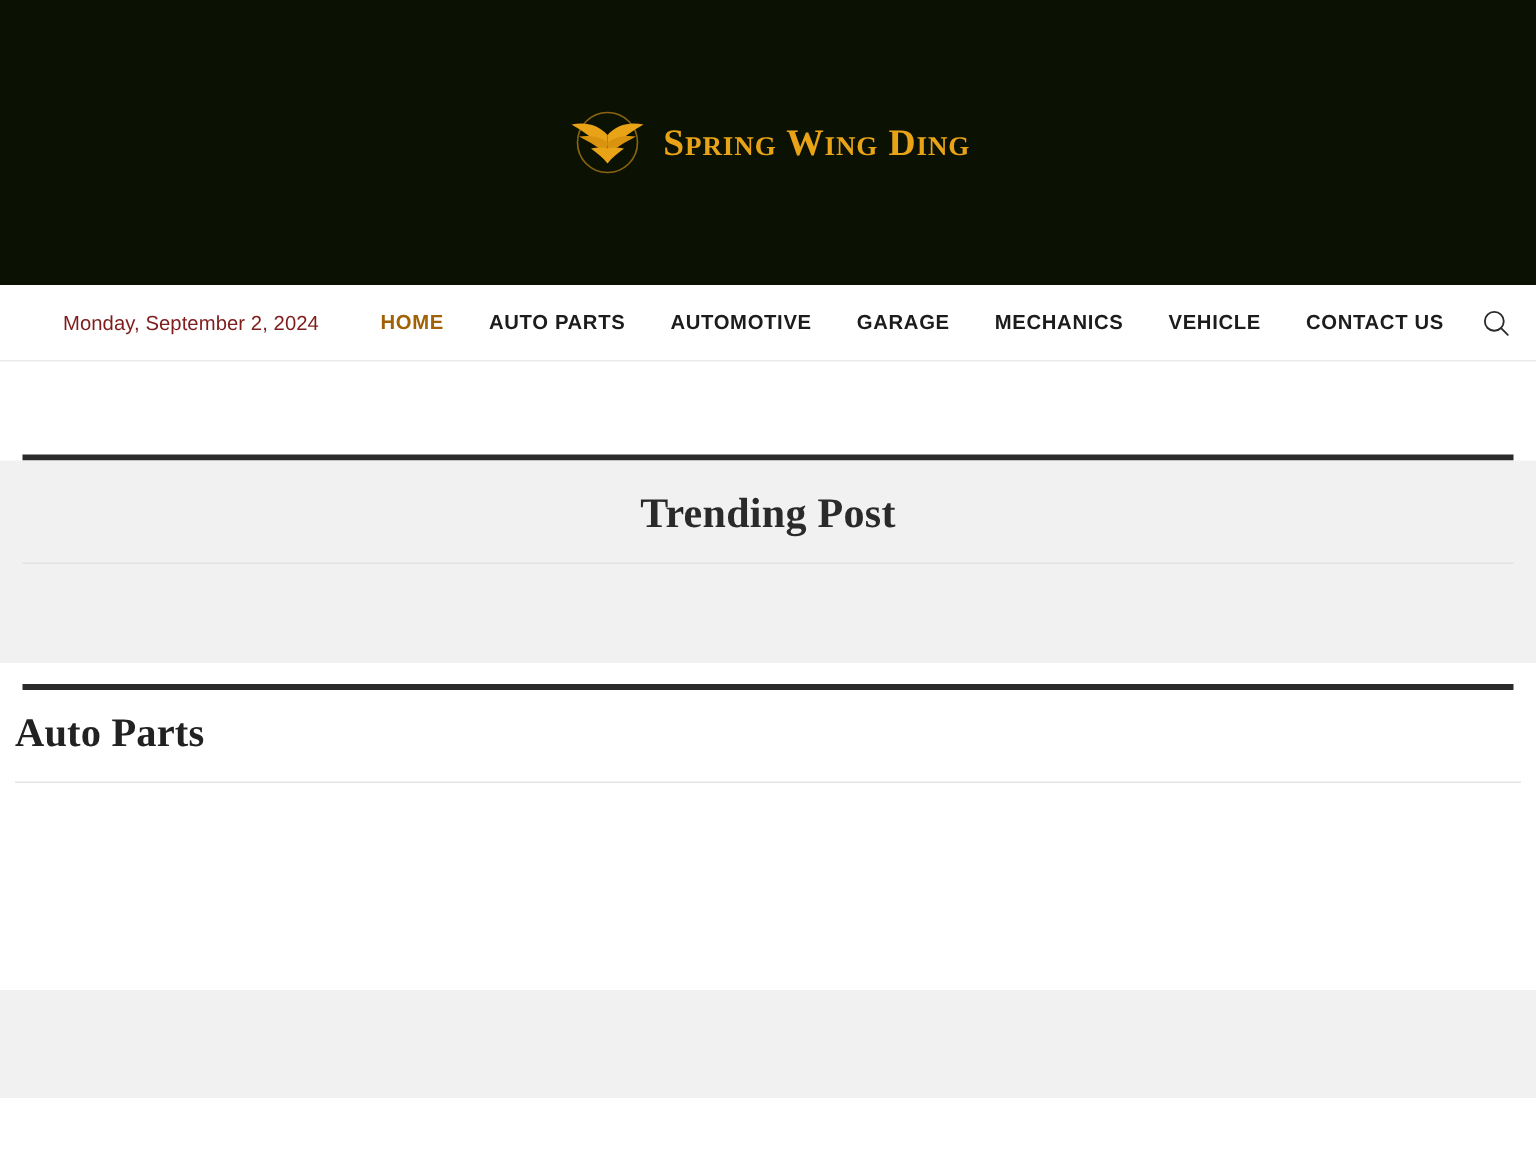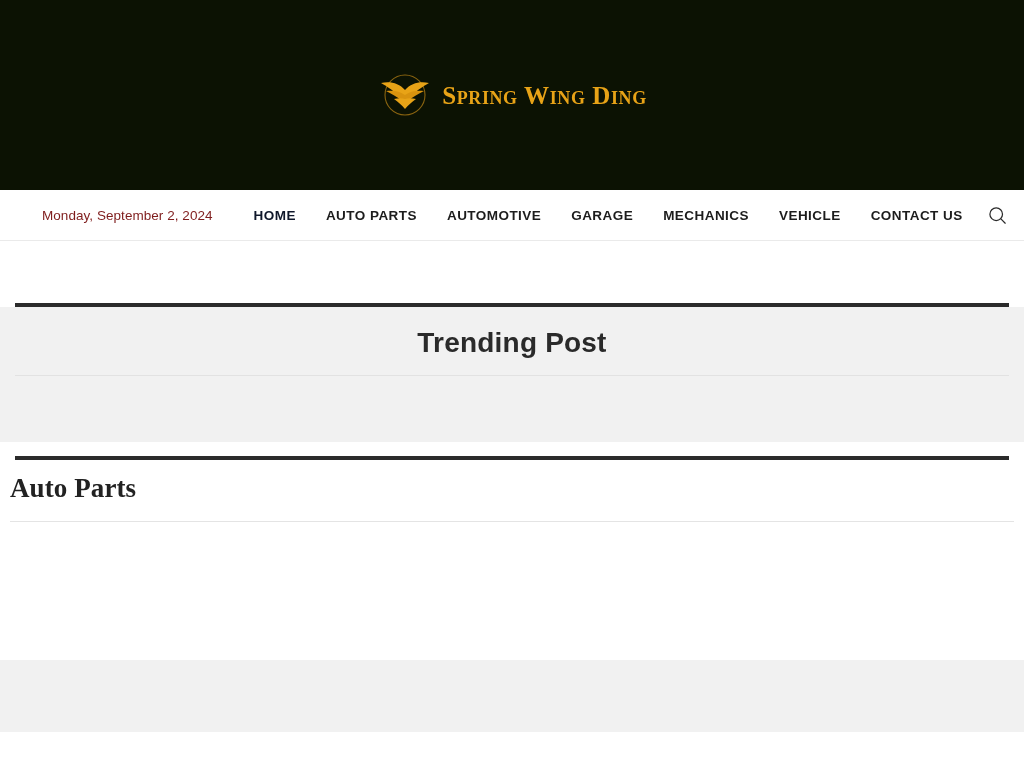--- a/index.html
+++ b/index.html
@@ -81,21 +81,21 @@
     font-size: 13.5px;
     font-weight: 700;
     letter-spacing: 0.45px;
     color: #1c1c1c;
     text-transform: uppercase;
     white-space: nowrap;
     padding: 0 15px;
     cursor: pointer;
     text-decoration: none;
   }
-  .nav-item.active { color: #0f172a; }
+  .nav-item.active { color: #a16207; }
   .nav-spacer { flex: 1 1 auto; }
   .search-btn {
     background: none;
     border: 0;
     padding: 0;
     margin: 0 0 0 10px;
     cursor: pointer;
     line-height: 0;
     color: #2b2b2b;
   }
@@ -110,21 +110,21 @@
     background: #2b2b2b;
     margin: 0 15px;
   }
 
   .trending-block {
     background: #f1f1f1;
     padding-top: 18px;
     height: 135px;
   }
   .trending-title {
-    font-family: Liberation Sans, sans-serif;
+    font-family: Liberation Serif, serif;
     font-weight: 700;
     font-size: 28px;
     color: #2a2a2a;
     text-align: center;
     margin: 0;
     line-height: 1.25;
     letter-spacing: 0.2px;
   }
   .trending-divider {
     height: 1px;

